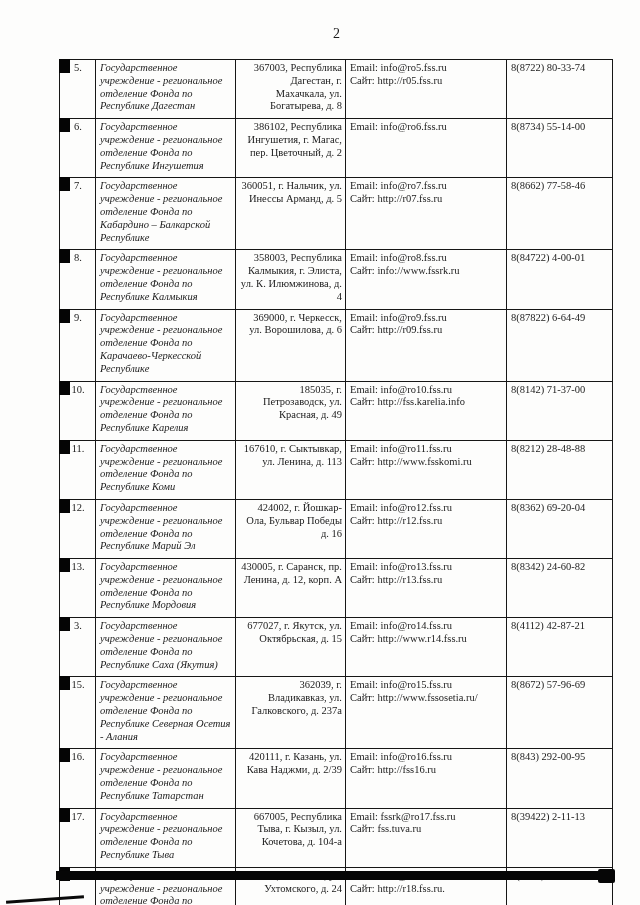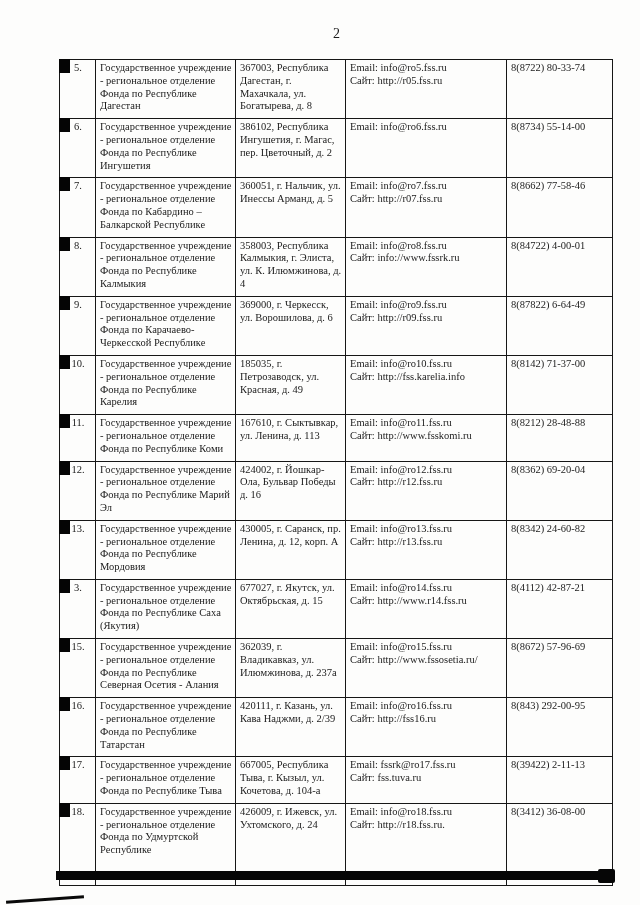--- a/index.html
+++ b/index.html
@@ -46,22 +46,22 @@
   
   td.col-num::before {
     content: "";
     position: absolute;
     left: -1px;
     top: -1px;
     width: 11px;
     height: 14px;
     background: #050505;
   }
-  td.col-name    { width: 140px; }
-  td.col-address { width: 110px; }
+  td.col-name    { width: 140px; font-style: italic; }
+  td.col-address { width: 110px; text-align: right; }
   td.col-contact { width: 161px; }
   td.col-phone   { width: 106px; padding-left: 7px; }
   tbody tr:last-child td { height: 82px; }
 
   
   .artifact-bottom-bar {
     position: absolute;
     left: 56px;
     top: 871px;
     width: 558px;
@@ -202,21 +202,21 @@
     <td class="col-contact">
       <div>Email: info@ro14.fss.ru</div>
       <div>Сайт: http://www.r14.fss.ru</div>
     </td>
     <td class="col-phone">8(4112) 42-87-21</td>
   </tr>
 
   <tr>
     <td class="col-num">15.</td>
     <td class="col-name">Государственное учреждение - региональное отделение Фонда по Республике Северная Осетия - Алания</td>
-    <td class="col-address">362039, г. Владикавказ, ул. Илюмжинова, д. 237а</td>
+    <td class="col-address">362039, г. Владикавказ, ул. Галковского, д. 237а</td>
     <td class="col-contact">
       <div>Email: info@ro15.fss.ru</div>
       <div>Сайт: http://www.fssosetia.ru/</div>
     </td>
     <td class="col-phone">8(8672) 57-96-69</td>
   </tr>
 
   <tr>
     <td class="col-num">16.</td>
     <td class="col-name">Государственное учреждение - региональное отделение Фонда по Республике Татарстан</td>

